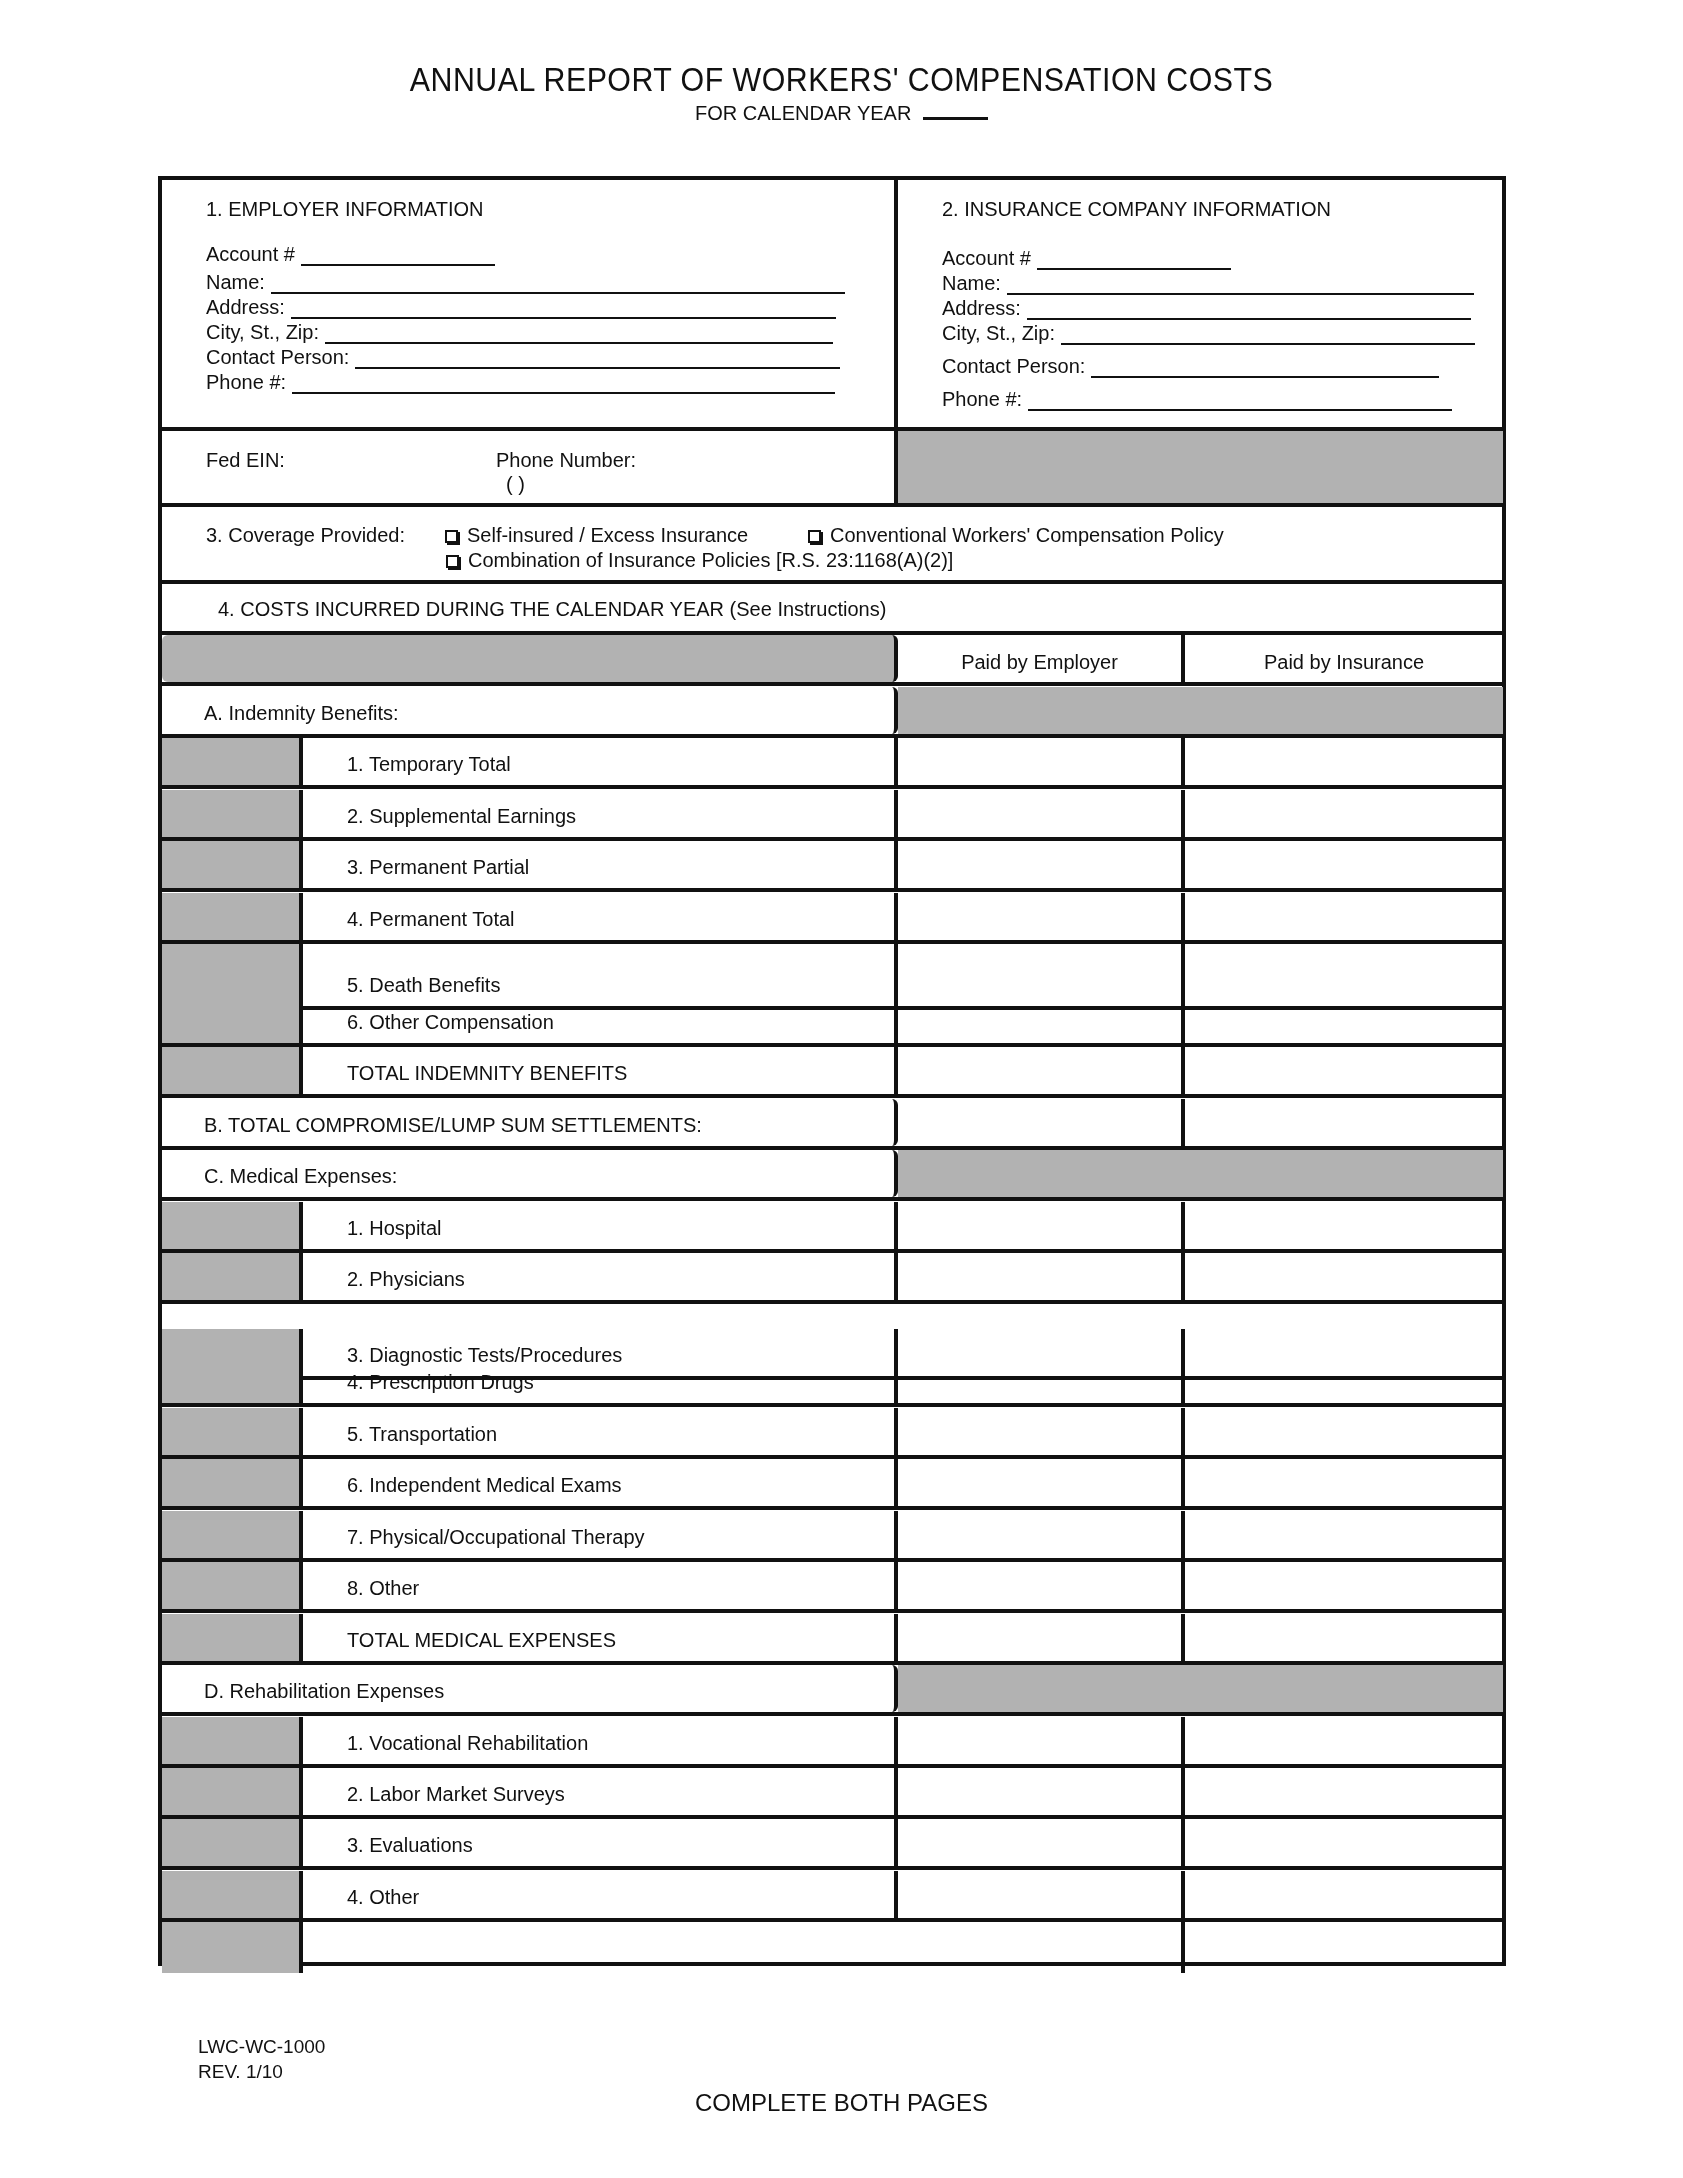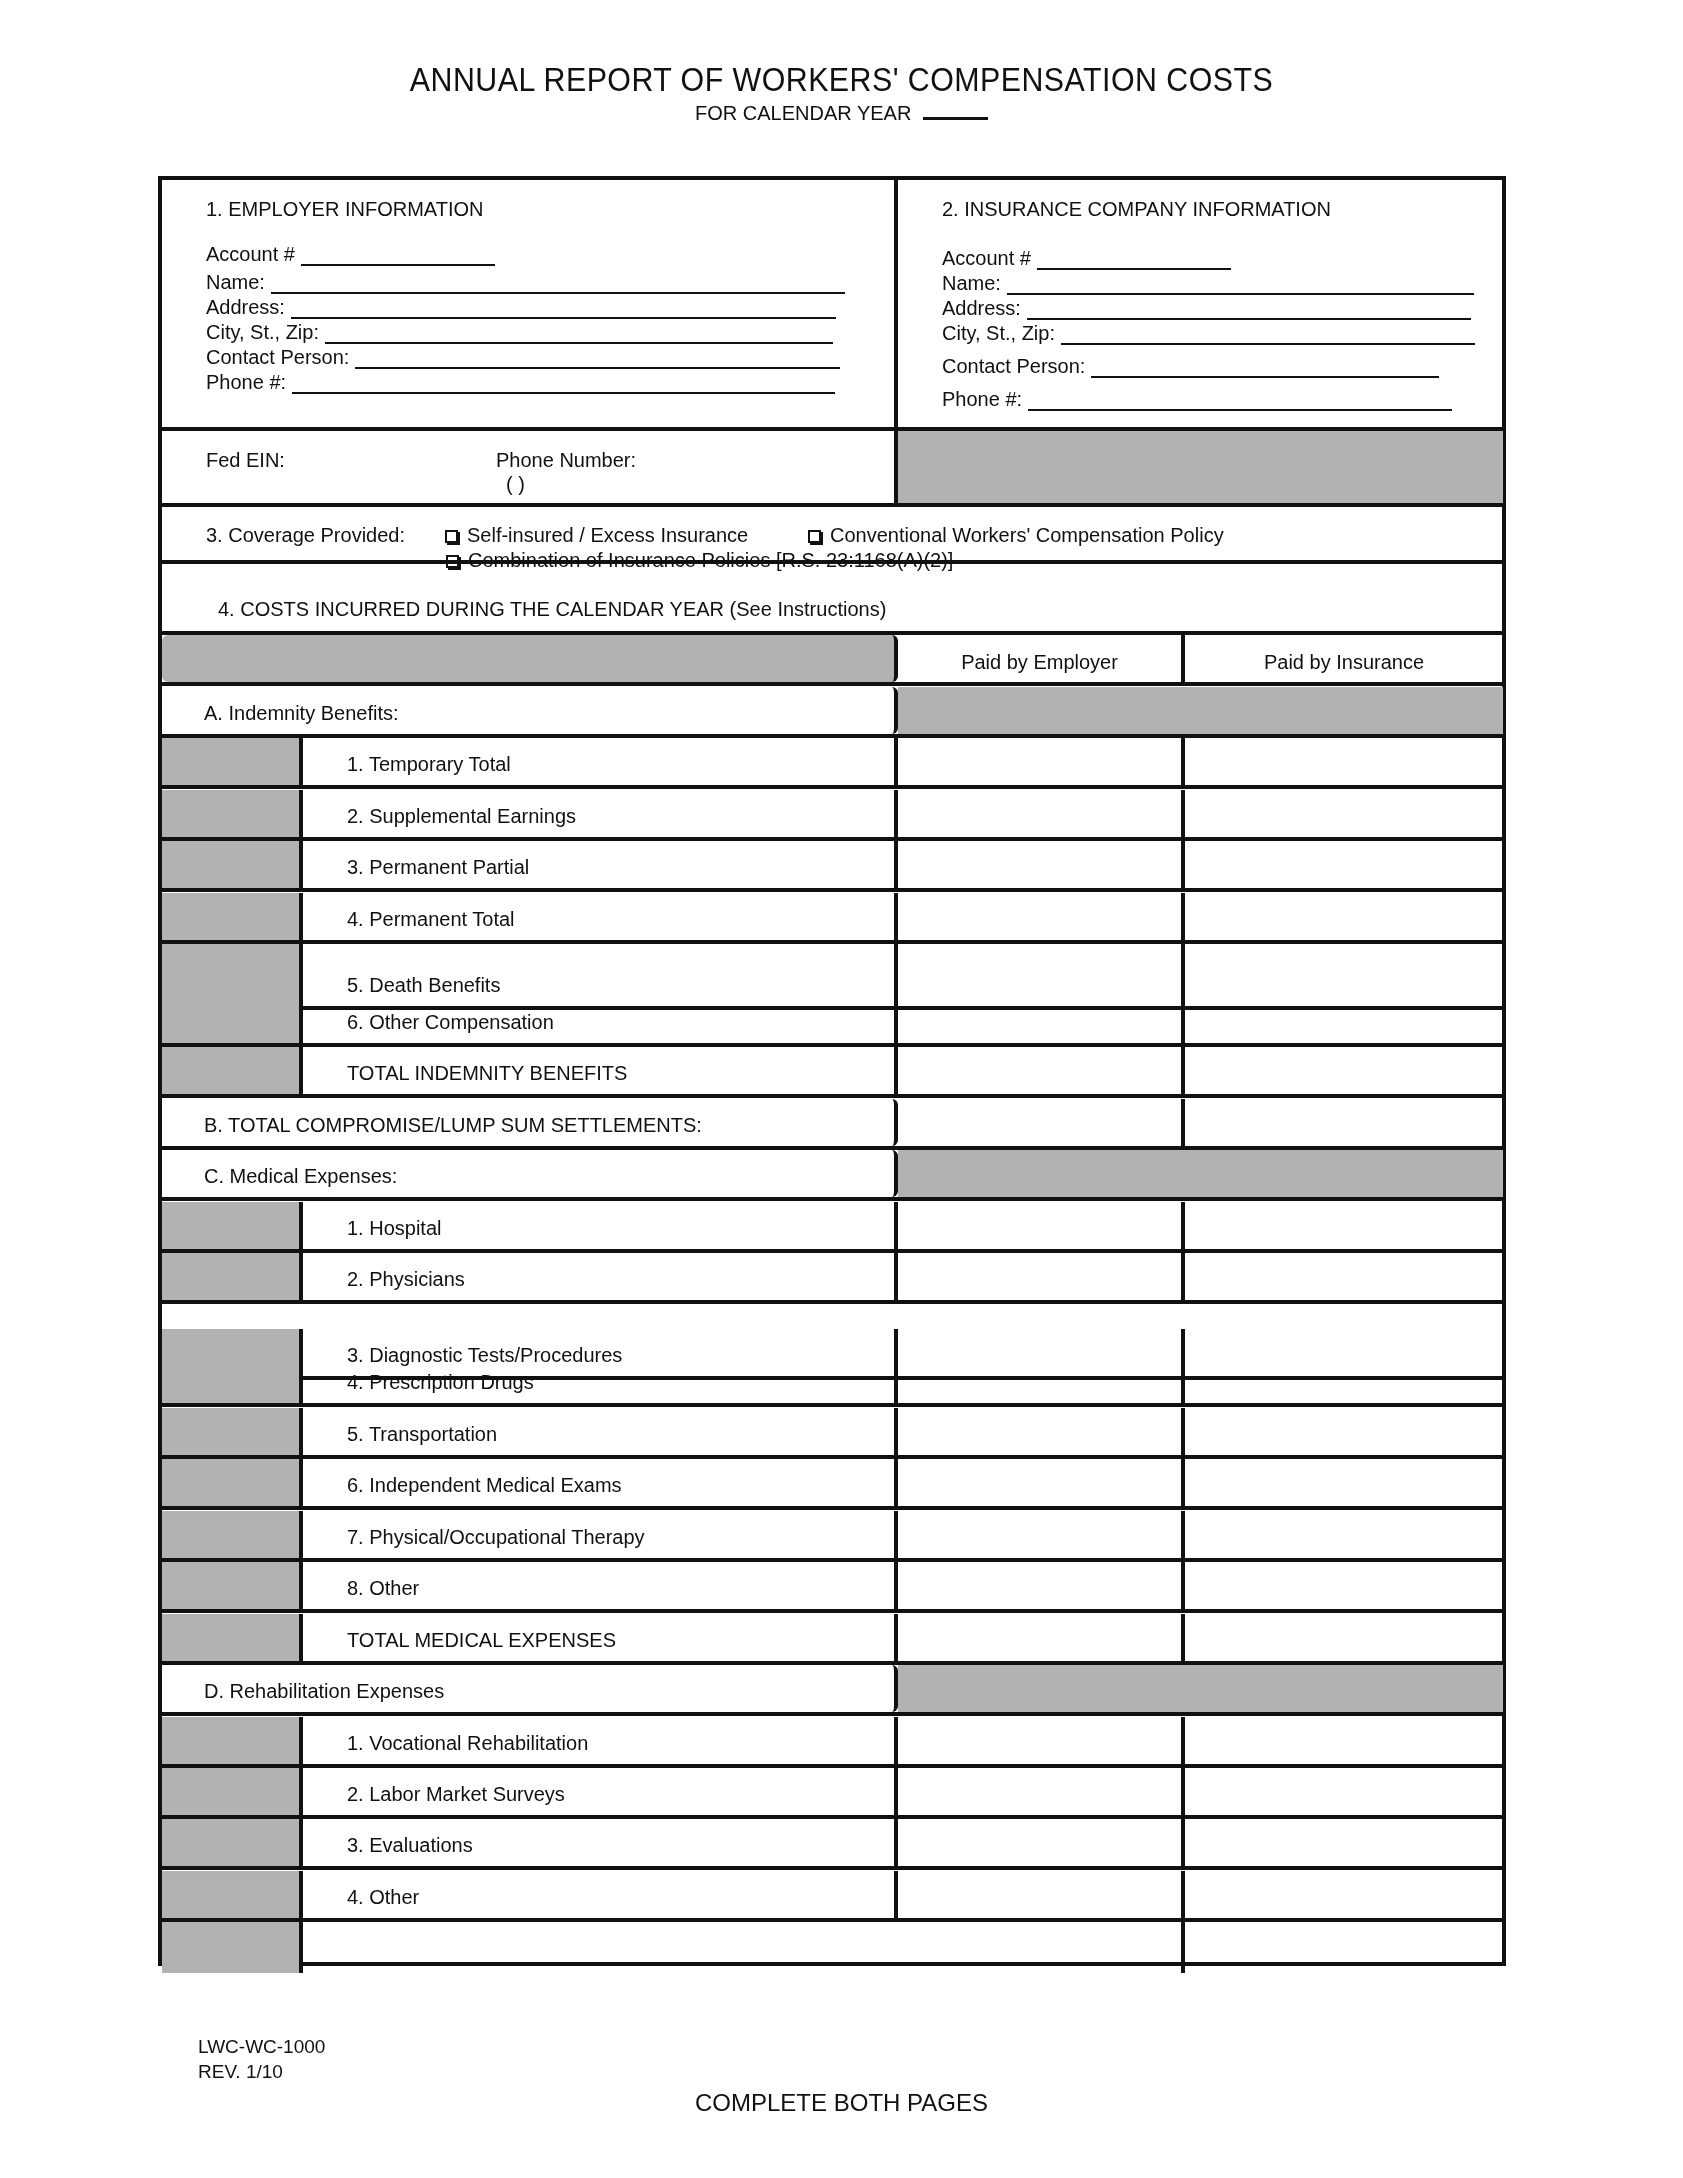--- a/index.html
+++ b/index.html
@@ -113,21 +113,21 @@
 
   <div class="row" style="top:251px; height:76px;">
     <div class="cell vline-r" style="left:0; width:736px;">
       <div class="txt" style="left:44px; top:18px;">Fed EIN:</div>
       <div class="txt" style="left:334px; top:18px;">Phone Number:</div>
       <div class="txt" style="left:344px; top:42px;">(        )</div>
     </div>
     <div class="cell gray" style="left:736px; width:605px;"></div>
   </div>
 
-  <div class="row" style="top:328px; height:56px;">
+  <div class="row" style="top:328px; height:76px;">
     <div class="txt" style="left:44px; top:16px;">3.  Coverage Provided:</div>
     <div class="txt" style="left:283px; top:16px;">
       <span class="chk"></span><span>Self-insured / Excess Insurance</span>
     </div>
     <div class="txt" style="left:646px; top:16px;">
       <span class="chk"></span><span>Conventional Workers' Compensation Policy</span>
     </div>
     <div class="txt" style="left:284px; top:41px;">
       <span class="chk"></span><span>Combination of Insurance Policies [R.S. 23:1168(A)(2)]</span>
     </div>

